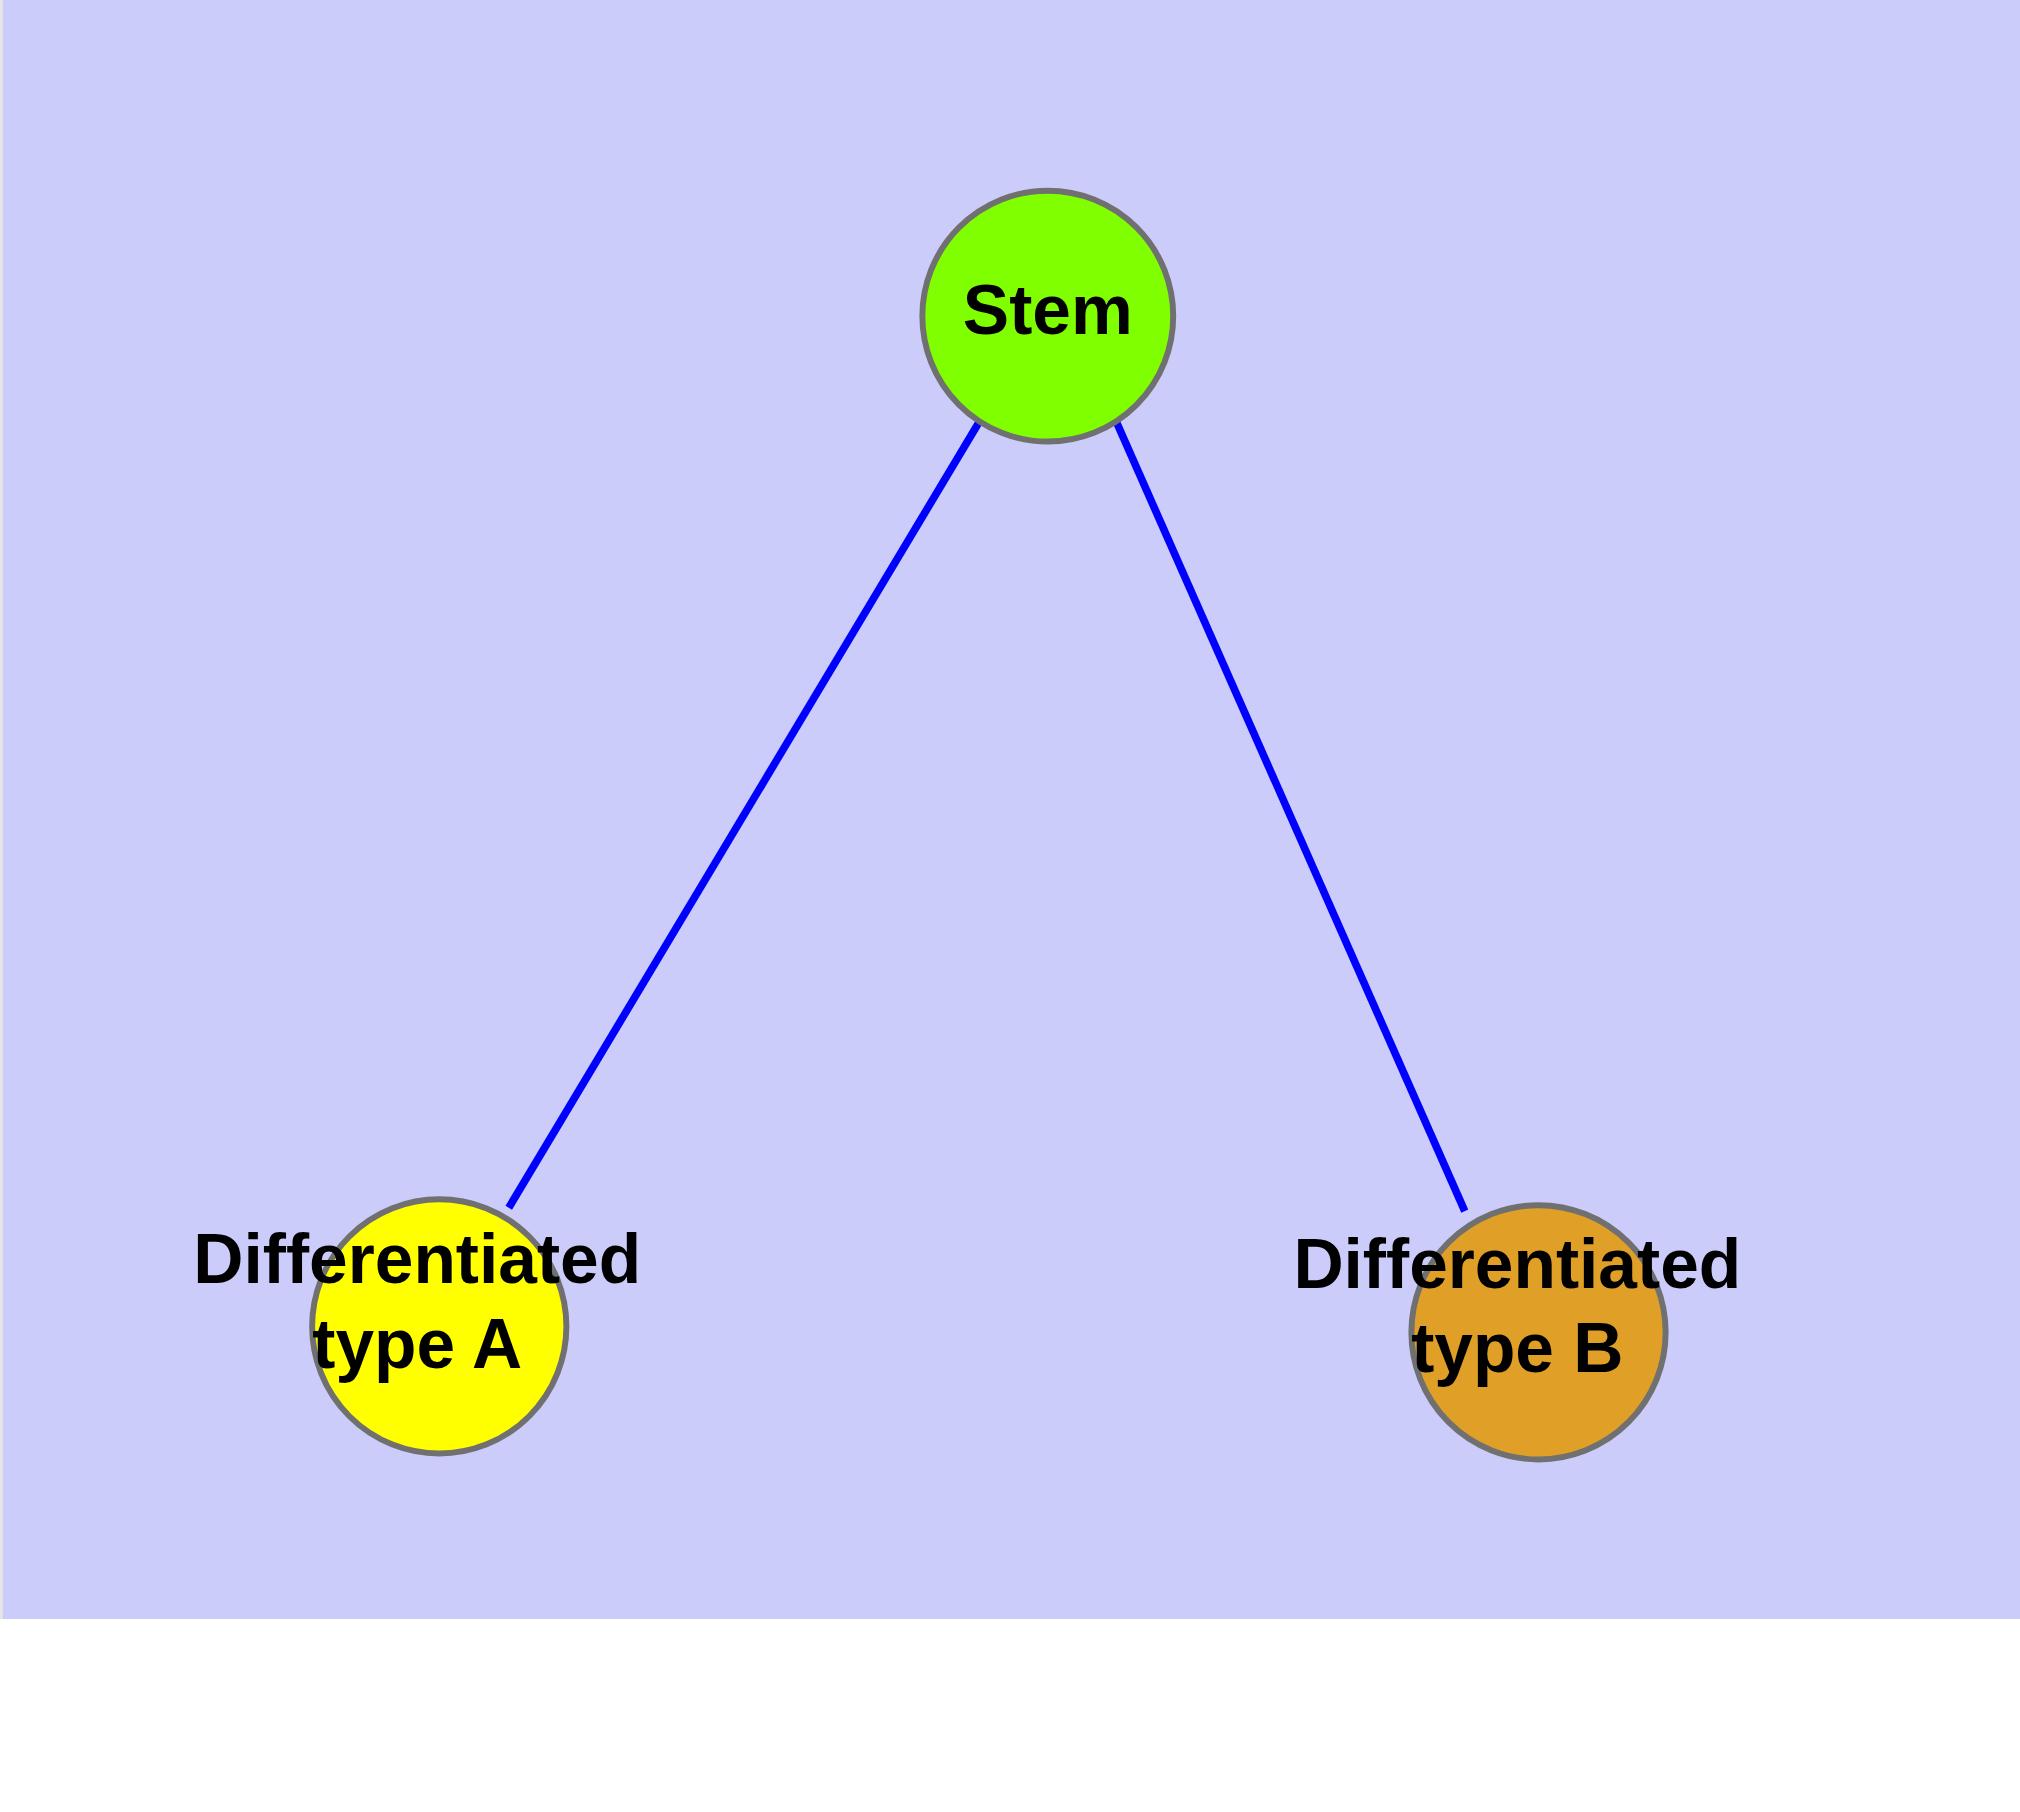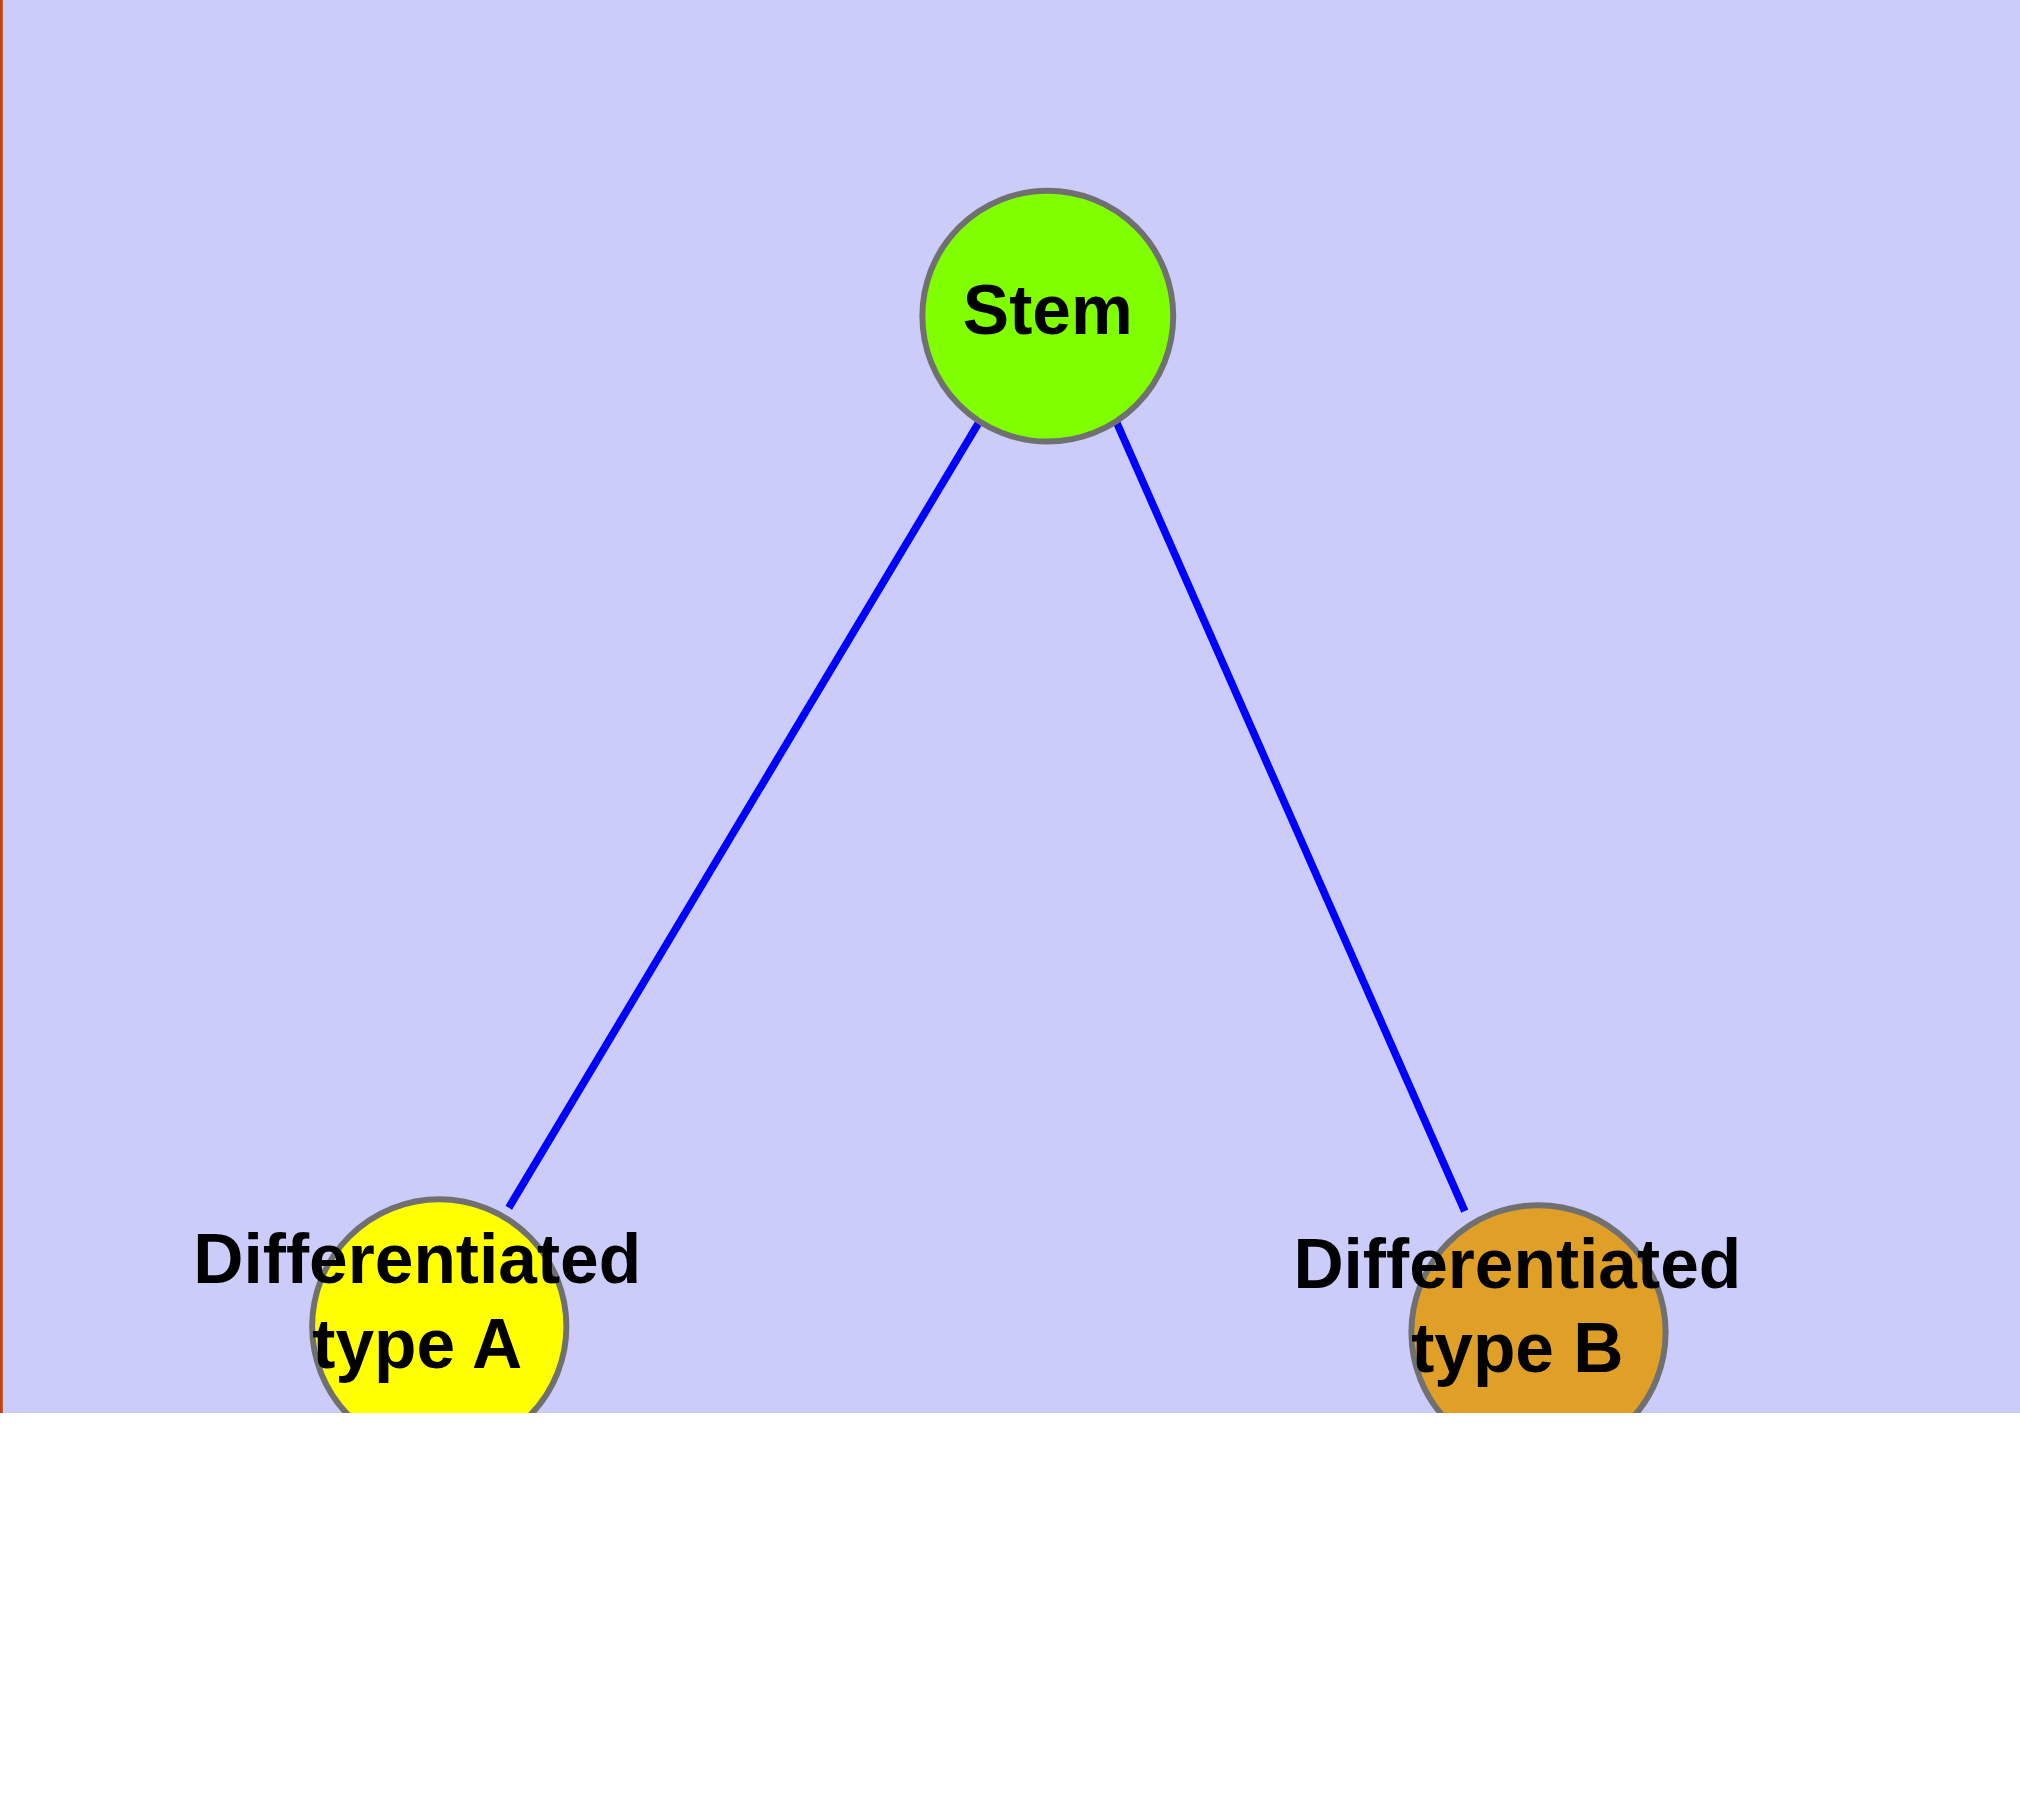--- a/index.html
+++ b/index.html
@@ -32,21 +32,21 @@
     fill: #000000;
     text-anchor: middle;
     dominant-baseline: middle;
     paint-order: normal;
     white-space: pre;
   }
 </style>
 </head>
 <body>
 
-<div id="canvas" style="width: 2021px; height: 1413px; background: #c2410c;">
+<div id="canvas" style="width: 2021px; height: 1619px; background: #e5e5e5;">
   <svg id="graph-svg" viewBox="0 0 2384 2138" xmlns="http://www.w3.org/2000/svg">
 
     <rect id="bg-rect" x="3" y="0" width="2381" height="2138" fill="#ccccfb"></rect>
 
     <g id="edge-layer">
       <line id="edge-0" x1="1155" y1="498" x2="600" y2="1425" stroke="#0000ff" stroke-width="9" stroke-linecap="butt"></line>
       <line id="edge-1" x1="1317" y1="498" x2="1728" y2="1429" stroke="#0000ff" stroke-width="9" stroke-linecap="butt"></line>
     </g>
 
     <g id="node-layer">

